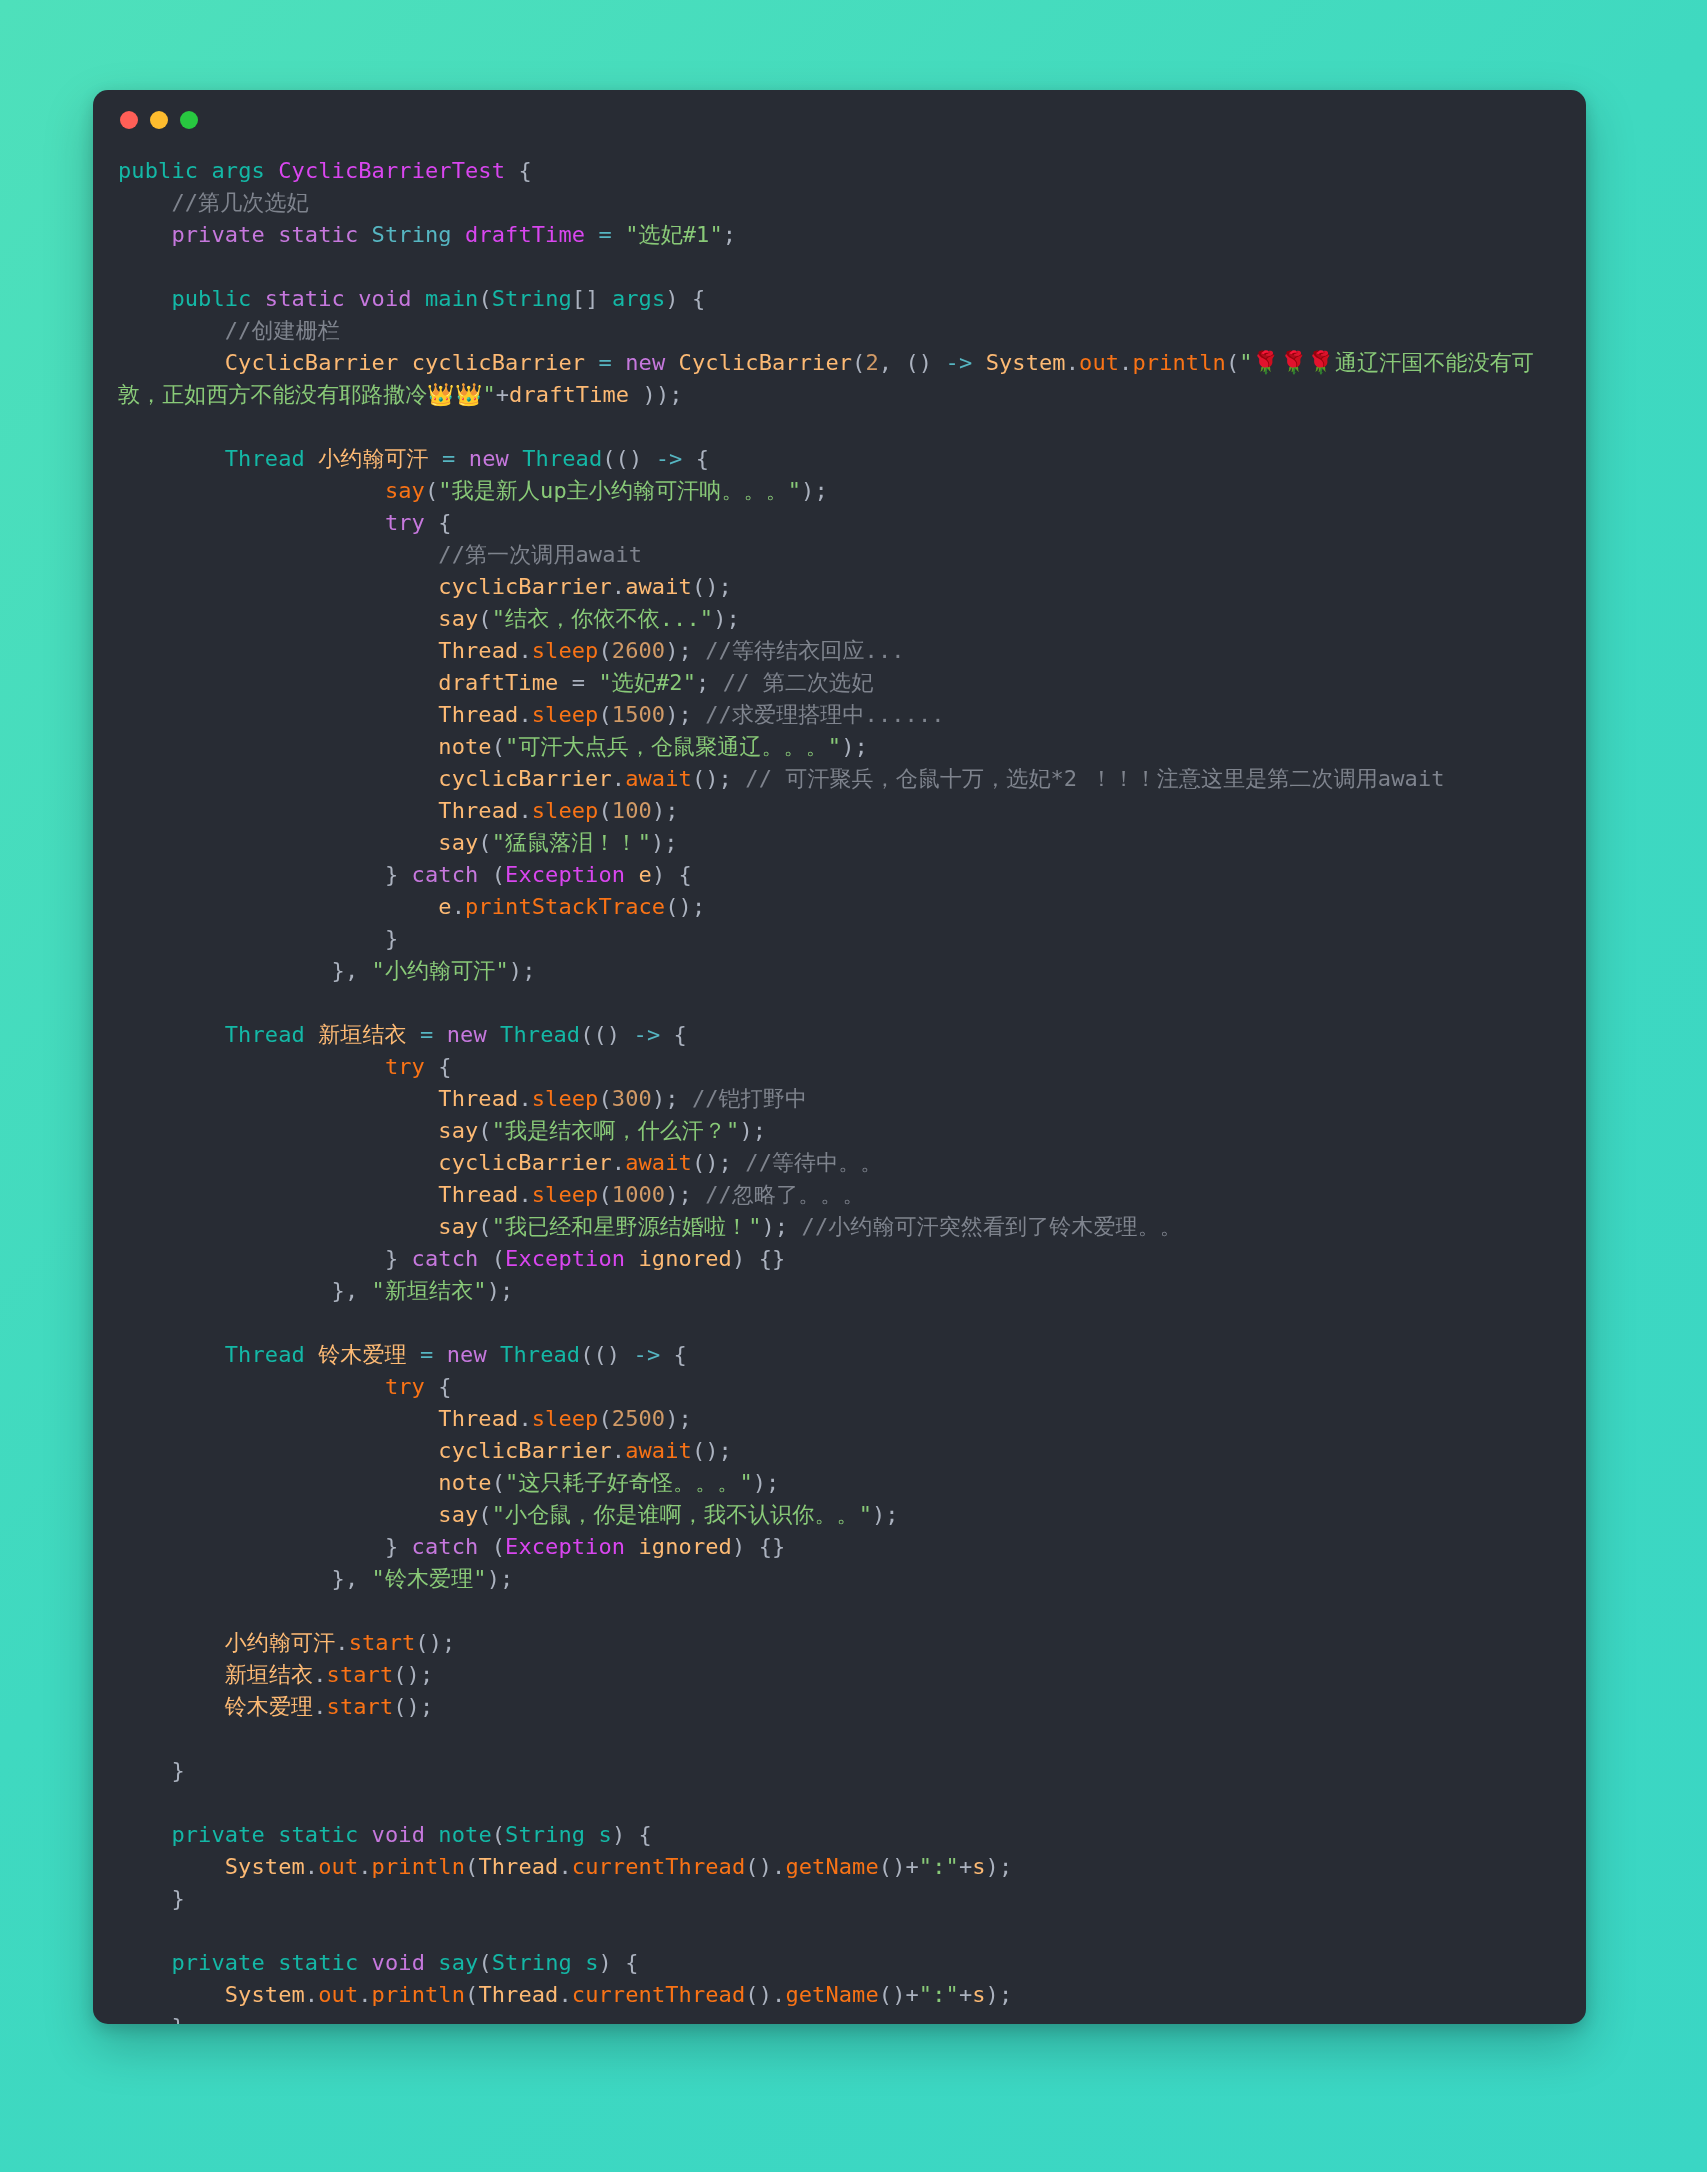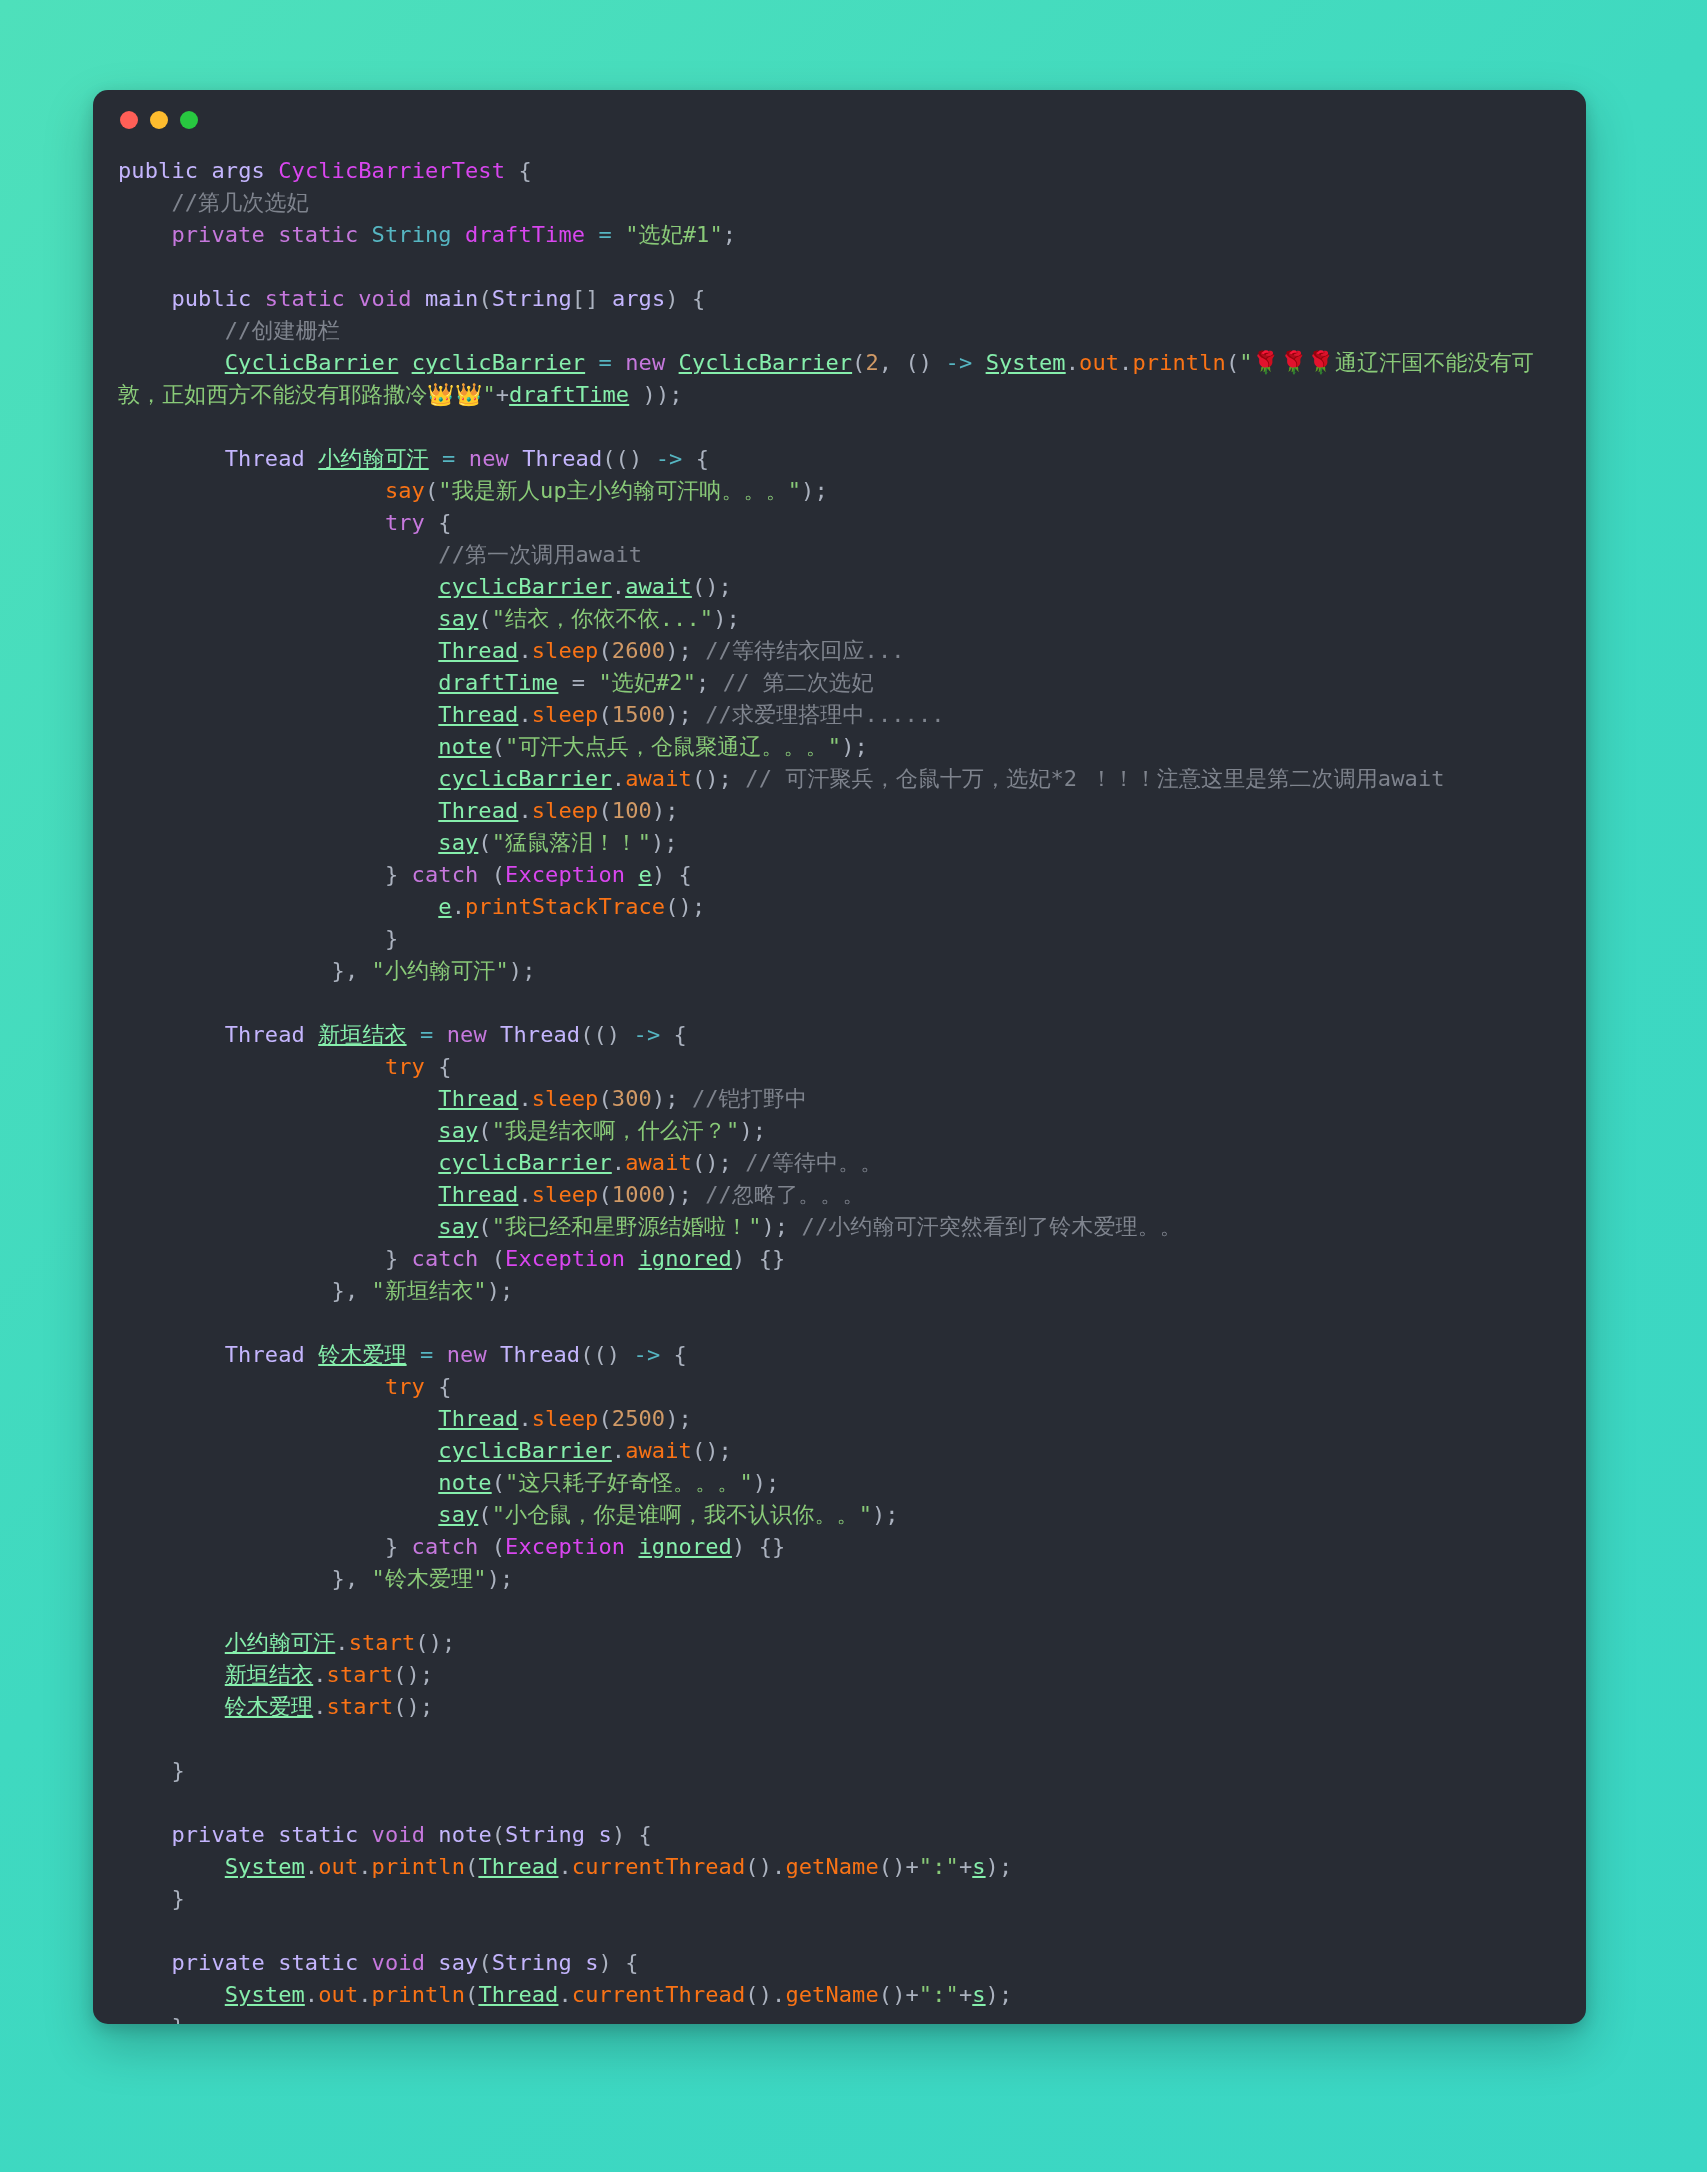--- a/index.html
+++ b/index.html
@@ -58,25 +58,25 @@
     font-size: 22px;
     line-height: 32px;
     color: #abb2bf;
     white-space: pre-wrap;
     word-break: break-word;
     letter-spacing: 0.1px;
     tab-size: 4;
   }
   
   .kw    { color: #c678dd; }          
-  .kw2   { color: #c4b5fd; }          
+  .kw2   { color: #14b8a6; }          
   .type  { color: #d946ef; }          
   .typec { color: #56b6c2; }          
   .fn    { color: #f97316; }          
-  .var   { color: #86efac; text-decoration: underline; }          
+  .var   { color: #fdba74; }          
   .str   { color: #89ca78; }          
   .num   { color: #d19a66; }          
   .cmt   { color: #7f848e; }  
   .pun   { color: #abb2bf; }          
   .op    { color: #56b6c2; }
 </style>
 </head>
 <body>
 
 <div class="desktop">

